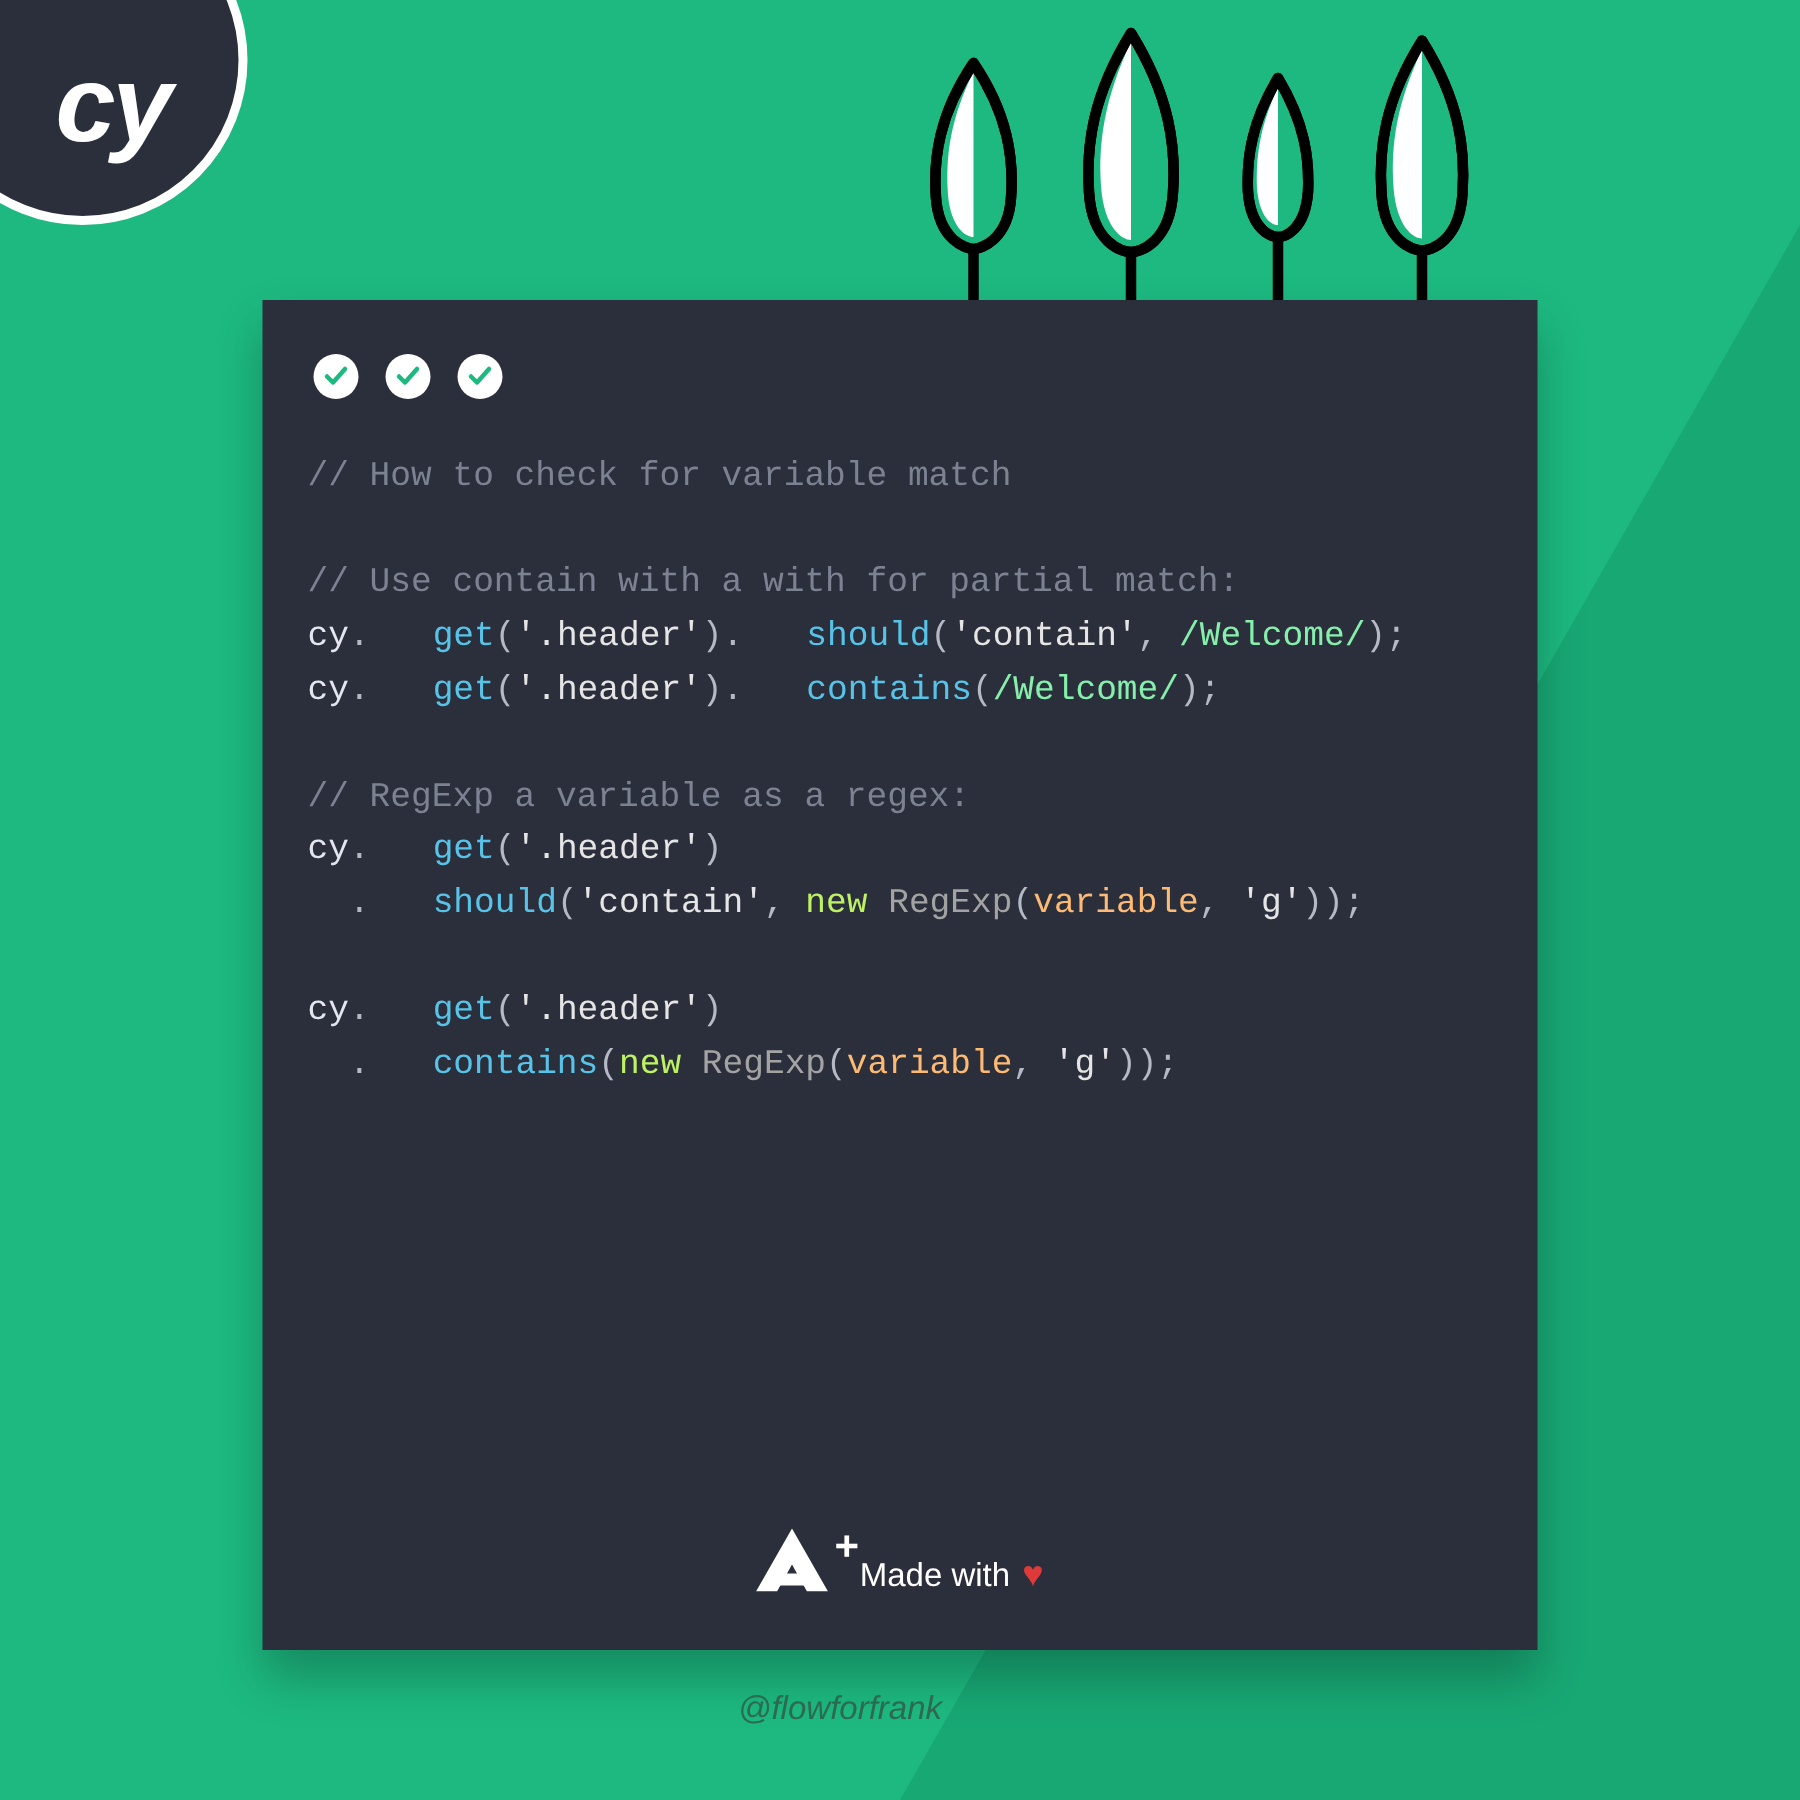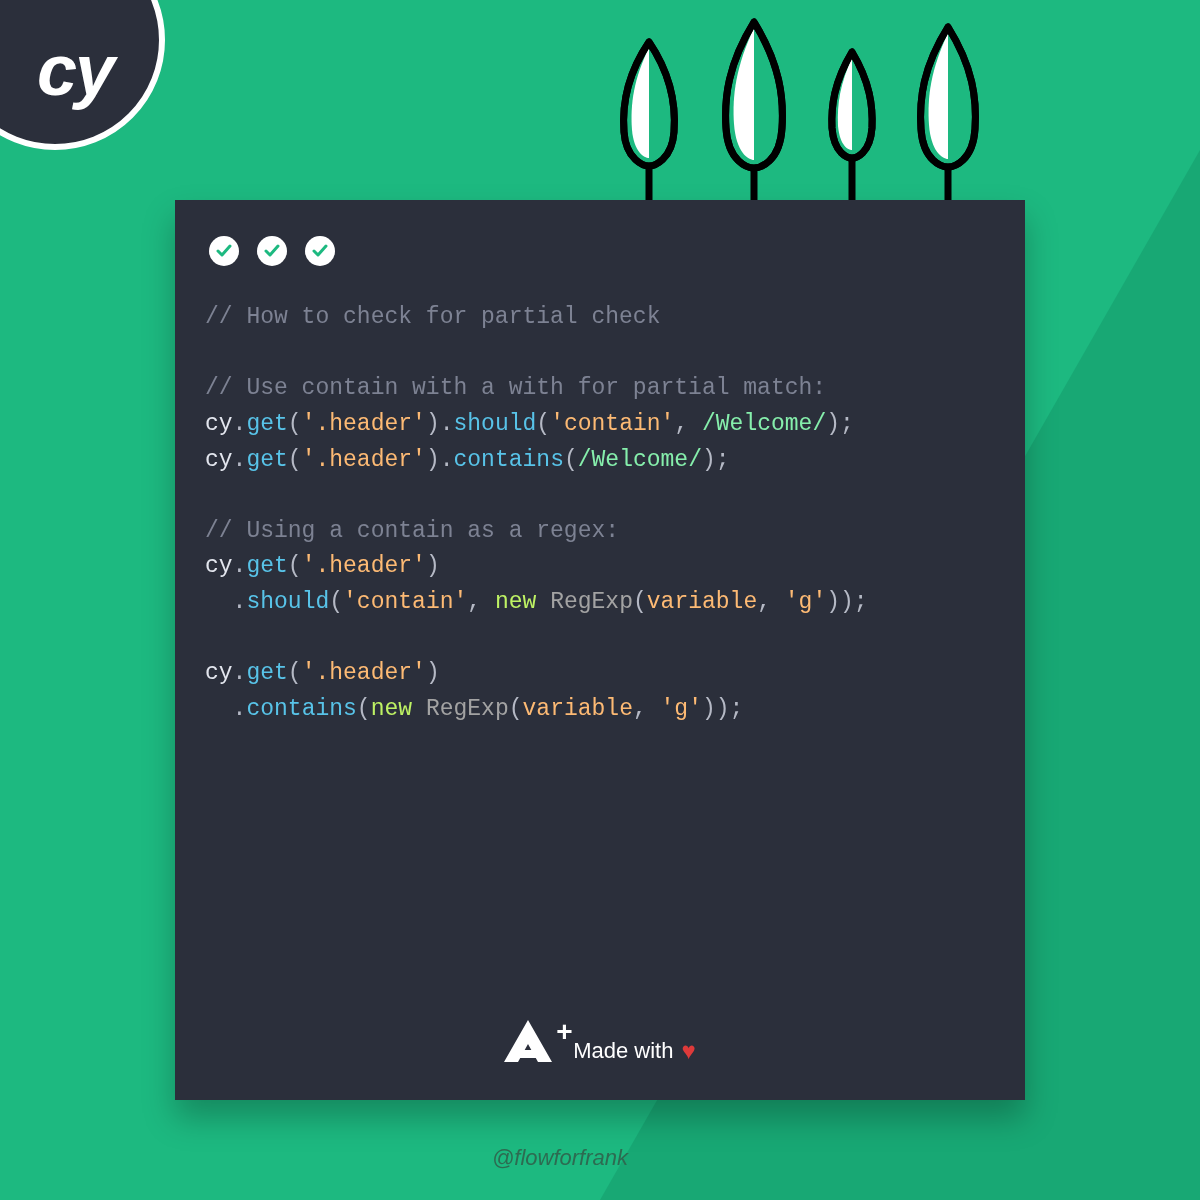--- a/index.html
+++ b/index.html
@@ -84,22 +84,22 @@
   pre.code {
     font-family: "SFMono-Regular", Consolas, "Liberation Mono", Menlo, monospace;
     font-size: 23px;
     line-height: 1.55;
     color: #d8dbe3;
     white-space: pre;
   }
   .c-comment { color: #7d8293; }
   .c-obj     { color: #e3e6ee; }
   .c-punct   { color: #b5b9c5; }
-  .c-method  { color: #58c3e8; }
-  .c-string  { color: #fdba74; }
+  .c-method  { color: #58c3e8; margin-left: 42px; }
+  .c-string  { color: #e5e5e5; }
   .c-regex   { color: #86efac; }
   .c-kw      { color: #bef264; }
   .c-class   { color: #a3a3a3; }
   .c-var     { color: #fdba74; }
 
   .footer-block {
     position: absolute;
     bottom: 34px;
     left: 0;
     right: 0;
@@ -136,21 +136,20 @@
   }
   .heart { color: #de3a3a; font-size: 24px; }
   .handle {
     position: absolute;
     top: 1126px;
     width: 1120px;
     text-align: center;
     color: #2d6b51;
     font-style: italic;
     font-size: 22px;
-    margin-top: 19px;
   }
 </style>
 </head>
 <body>
 
 <div class="diag"></div>
 
 <div class="logo-badge">
   <span>cy</span>
 </div>
@@ -195,27 +194,27 @@
           <polyline points="3,9 7,13 15,4" fill="none" stroke="#1db980" stroke-width="3" stroke-linecap="round" stroke-linejoin="round"></polyline>
         </svg>
     </div>
     <div class="check">
       <svg width="18" height="18" viewBox="0 0 18 18">
           <polyline points="3,9 7,13 15,4" fill="none" stroke="#1db980" stroke-width="3" stroke-linecap="round" stroke-linejoin="round"></polyline>
         </svg>
     </div>
   </div>
 
-<pre class="code"><span class="c-comment">// How to check for partial check</span>
+<pre class="code"><span class="c-comment">// How to check for variable match</span>
 
 <span class="c-comment">// Use contain with a with for partial match:</span>
 <span class="c-obj">cy</span><span class="c-punct">.</span><span class="c-method">get</span><span class="c-punct">(</span><span class="c-string">'.header'</span><span class="c-punct">)</span><span class="c-punct">.</span><span class="c-method">should</span><span class="c-punct">(</span><span class="c-string">'contain'</span><span class="c-punct">, </span><span class="c-regex">/Welcome/</span><span class="c-punct">)</span><span class="c-punct">;</span>
 <span class="c-obj">cy</span><span class="c-punct">.</span><span class="c-method">get</span><span class="c-punct">(</span><span class="c-string">'.header'</span><span class="c-punct">)</span><span class="c-punct">.</span><span class="c-method">contains</span><span class="c-punct">(</span><span class="c-regex">/Welcome/</span><span class="c-punct">)</span><span class="c-punct">;</span>
 
-<span class="c-comment">// Using a contain as a regex:</span>
+<span class="c-comment">// RegExp a variable as a regex:</span>
 <span class="c-obj">cy</span><span class="c-punct">.</span><span class="c-method">get</span><span class="c-punct">(</span><span class="c-string">'.header'</span><span class="c-punct">)</span>
   <span class="c-punct">.</span><span class="c-method">should</span><span class="c-punct">(</span><span class="c-string">'contain'</span><span class="c-punct">, </span><span class="c-kw">new</span> <span class="c-class">RegExp</span><span class="c-punct">(</span><span class="c-var">variable</span><span class="c-punct">, </span><span class="c-string">'g'</span><span class="c-punct">)</span><span class="c-punct">)</span><span class="c-punct">;</span>
 
 <span class="c-obj">cy</span><span class="c-punct">.</span><span class="c-method">get</span><span class="c-punct">(</span><span class="c-string">'.header'</span><span class="c-punct">)</span>
   <span class="c-punct">.</span><span class="c-method">contains</span><span class="c-punct">(</span><span class="c-kw">new</span> <span class="c-class">RegExp</span><span class="c-punct">(</span><span class="c-var">variable</span><span class="c-punct">, </span><span class="c-string">'g'</span><span class="c-punct">)</span><span class="c-punct">)</span><span class="c-punct">;</span></pre>
 
   <div class="footer-block">
     <div class="aplus">
       <span class="tri">
         <svg width="48" height="42" viewBox="0 0 48 42">

